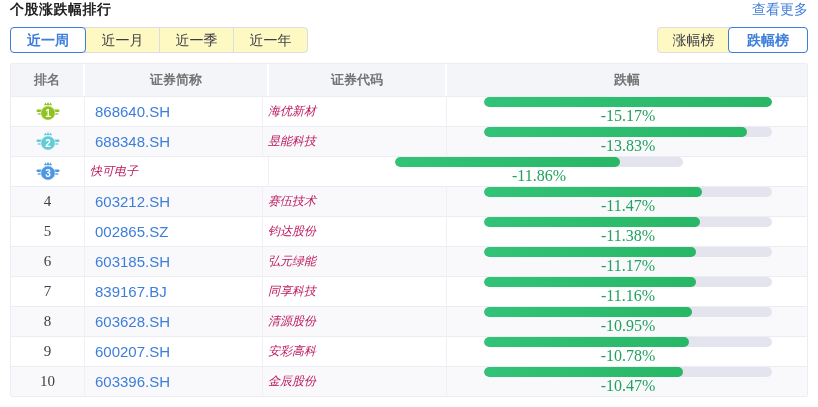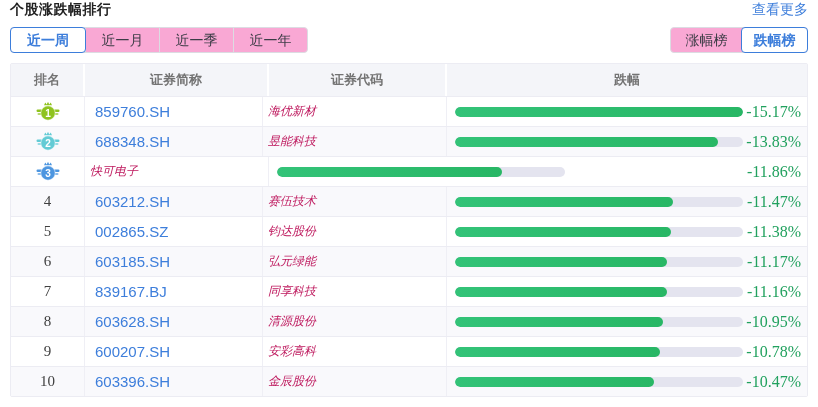--- a/index.html
+++ b/index.html
@@ -19,52 +19,52 @@
   }
   .page{padding:0 10px 0 10px;}
 
   
   .title-row{display:flex;justify-content:space-between;align-items:center;height:19px;}
   .page-title{font-size:14px;font-weight:bold;color:#222;letter-spacing:.5px;}
   .view-more{font-size:14px;color:var(--accent);cursor:pointer;text-decoration:none;}
 
   
   .tabs-row{margin-top:8px;display:flex;justify-content:space-between;align-items:center;}
-  .seg-group{display:inline-flex;border:1px solid #DCDCE2;border-radius:4px;background:#f9a8d4;}
+  .seg-group{display:inline-flex;border:1px solid #DCDCE2;border-radius:4px;background:#fef9c3;}
   .seg{
     width:74px;height:24px;line-height:24px;text-align:center;
     font-size:14px;color:#3c3c46;cursor:pointer;border-left:1px solid #DCDCE2;
     white-space:nowrap;
   }
   .seg:first-child{border-left:none;}
   .seg.selected{
     position:relative;z-index:2;margin:-1px;width:76px;height:26px;line-height:24px;
     border:1px solid var(--accent);border-radius:4px;background:#fff;
     color:var(--accent);font-weight:bold;
   }
   .seg-group.small .seg{width:71px;}
-  .seg-group.small .seg.selected{width:67px;}
+  .seg-group.small .seg.selected{width:80px;}
 
   
   .rank-table{margin-top:10px;border:1px solid var(--border);border-radius:2px;}
   .thead{display:flex;height:32px;background:var(--headerbg);align-items:stretch;}
   .th{
     display:flex;align-items:center;justify-content:center;
     font-size:13px;font-weight:bold;color:#737373;border-right:2px solid #fff;
   }
   .th:last-child{border-right:none;}
   .col-rank{width:74px;flex:none;}
   .col-code{width:178px;flex:none;}
   .col-name{width:184px;flex:none;}
   .col-bar{flex:1;}
 
   .trow{display:flex;height:30px;border-top:1px solid var(--border);background:#fff;}
   .trow:nth-child(even){background:#F9F9FC;}
   .td{display:flex;align-items:center;border-right:1px solid #EFEFF5;overflow:hidden;}
-  .td:last-child{border-right:none;}
+  .td:last-child{border-right:none;flex-direction:column;}
   .td.col-rank{justify-content:center;}
   .rank-num{font-family:"Liberation Serif","DejaVu Serif",serif;font-size:15px;color:#404040;}
   .td.col-code{padding-left:10px;}
   .code-link{font-size:15px;color:var(--accent);cursor:pointer;}
   .td.col-name{padding-left:5px;}
   .name-link{font-size:12px;color:#be185d;cursor:pointer;font-style:italic;}
   .td.col-bar{padding-left:8px;padding-right:6px;}
   .bar-track{
     width:288px;height:10px;border-radius:5px;background:var(--track);
     overflow:hidden;flex:none;
@@ -115,21 +115,21 @@
               <rect x="1.5" y="12" width="5" height="2" rx="1" fill="#8FC31F" opacity="0.65"></rect>
               <rect x="17.5" y="8.5" width="6" height="2.4" rx="1.2" fill="#8FC31F"></rect>
               <rect x="17.5" y="12" width="5" height="2" rx="1" fill="#8FC31F" opacity="0.65"></rect>
               <path d="M8 4.2 L9.3 1.6 L10.7 3.4 L12 0.8 L13.3 3.4 L14.7 1.6 L16 4.2 Z" fill="#8FC31F"></path>
               <circle cx="12" cy="12" r="7.2" fill="#8FC31F"></circle>
               <circle cx="12" cy="12" r="7.2" fill="none" stroke="rgba(255,255,255,0.45)" stroke-width="1.2"></circle>
               <text x="12" y="15.6" text-anchor="middle" font-size="10" font-weight="bold" fill="#ffffff" font-family="Liberation Sans, sans-serif">1</text>
             </svg>
           </div>
     <div class="td col-code">
-      <span class="code-link">859760.SH</span>
+      <span class="code-link">868640.SH</span>
     </div>
     <div class="td col-name">
       <span class="name-link">海优新材</span>
     </div>
     <div class="td col-bar">
       <div class="bar-track">
         <div class="bar-fill" style="width: 100%;"></div>
       </div>
       <span class="pct">-15.17%</span>
     </div>

